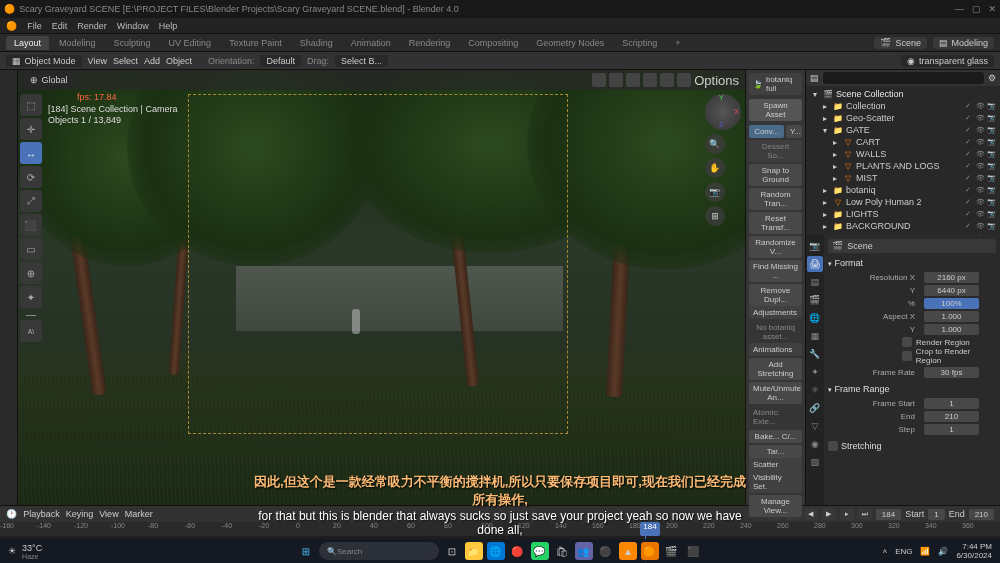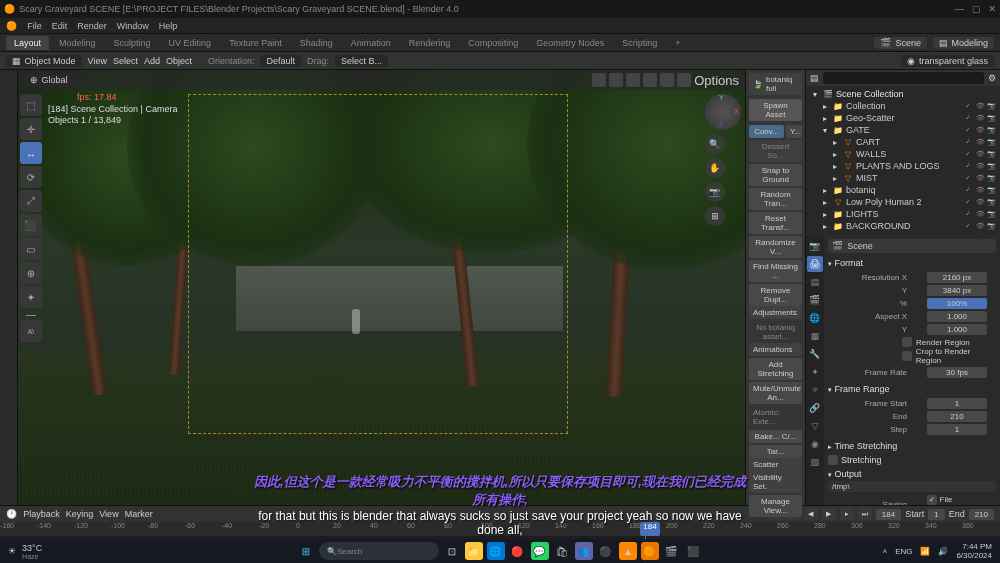--- a/index.html
+++ b/index.html
@@ -72,21 +72,21 @@
 .out-toggle { width: 9px; height: 9px; font-size: 7px; color: #888; }
 
 .properties { flex: 1; background: #2a2a2a; display: flex; overflow: hidden; }
 .props-tabs { width: 18px; background: #232323; display: flex; flex-direction: column; padding-top: 2px; }
 .prop-tab { width: 16px; height: 16px; margin: 1px; display: flex; align-items: center; justify-content: center; font-size: 9px; color: #888; cursor: pointer; border-radius: 2px; }
 .prop-tab.active { background: #4a72b8; color: #fff; }
 .props-content { flex: 1; padding: 4px; font-size: 9px; overflow: hidden; }
 .props-header { background: #383838; padding: 2px 4px; border-radius: 2px; margin-bottom: 3px; display: flex; align-items: center; gap: 4px; }
 .props-section { margin-bottom: 4px; }
 .props-section-header { color: #ddd; padding: 2px 0; display: flex; align-items: center; gap: 3px; }
-.props-row { display: flex; align-items: center; margin: 2px 9px; gap: 20px; }
+.props-row { display: flex; align-items: center; margin: 2px 17px; gap: 9px; }
 .props-label { width: 70px; text-align: right; color: #aaa; font-size: 8px; }
 .props-field { flex: 1; background: #484848; padding: 1px 4px; border-radius: 2px; text-align: center; font-size: 8px; }
 .props-field.highlight { background: #4a72b8; }
 .props-check { display: flex; align-items: center; gap: 4px; font-size: 8px; padding-left: 74px; }
 .checkbox { width: 10px; height: 10px; background: #484848; border-radius: 2px; display: inline-flex; align-items: center; justify-content: center; font-size: 7px; }
 .checkbox.checked::after { content: "✓"; color: #ddd; }
 
 .timeline-area { height: 58px; background: #232323; border-top: 1px solid #111; }
 .timeline-header { height: 16px; background: #323232; display: flex; align-items: center; padding: 0 6px; gap: 6px; font-size: 9px; }
 .timeline-header-right { margin-left: auto; display: flex; gap: 4px; align-items: center; }
@@ -99,21 +99,21 @@
 .playhead-line { position: absolute; top: 0; bottom: 0; width: 1px; background: #4a72b8; }
 
 .taskbar { position: absolute; bottom: 0; left: 0; right: 0; height: 24px; background: rgba(20,25,35,0.85); display: flex; align-items: center; padding: 0 8px; gap: 6px; z-index: 100; }
 .taskbar-left { display: flex; align-items: center; gap: 6px; font-size: 9px; color: #ccc; }
 .taskbar-center { position: absolute; left: 50%; transform: translateX(-50%); display: flex; gap: 4px; align-items: center; }
 .task-icon { width: 18px; height: 18px; border-radius: 3px; display: flex; align-items: center; justify-content: center; font-size: 10px; }
 .taskbar-search { width: 120px; height: 18px; background: rgba(255,255,255,0.1); border-radius: 10px; display: flex; align-items: center; padding: 0 8px; font-size: 8px; color: #888; }
 .taskbar-right { margin-left: auto; display: flex; gap: 8px; font-size: 8px; color: #ccc; align-items: center; }
 
 .subtitle { position: absolute; bottom: 26px; left: 50%; transform: translateX(-50%); text-align: center; z-index: 200; font-size: 13px; pointer-events: none; }
-.subtitle .cn { color: #8b5cf6; text-shadow: 1px 1px 2px #000; font-weight: bold; font-style: italic; }
+.subtitle .cn { color: #fdba74; text-shadow: 1px 1px 2px #000; font-weight: bold; }
 .subtitle .en { color: #fff; text-shadow: 1px 1px 2px #000; font-size: 12px; }
 
 .chevron::before { content: "▸"; font-size: 7px; }
 .chevron.down::before { content: "▾"; }
 </style>
 </head>
 <body>
 
 <div class="titlebar">
   <span>🟠</span>
@@ -441,21 +441,21 @@
           <div class="props-section-header">
               <span class="chevron down"></span>
               <span>Format</span>
             </div>
           <div class="props-row">
               <div class="props-label">Resolution X</div>
               <div class="props-field">2160 px</div>
             </div>
           <div class="props-row">
               <div class="props-label">Y</div>
-              <div class="props-field">3840 px</div>
+              <div class="props-field">6440 px</div>
             </div>
           <div class="props-row">
               <div class="props-label">%</div>
               <div class="props-field highlight">100%</div>
             </div>
           <div class="props-row">
               <div class="props-label">Aspect X</div>
               <div class="props-field">1.000</div>
             </div>
           <div class="props-row">
@@ -489,40 +489,24 @@
               <div class="props-label">End</div>
               <div class="props-field">210</div>
             </div>
           <div class="props-row">
               <div class="props-label">Step</div>
               <div class="props-field">1</div>
             </div>
         </div>
 
         <div class="props-section-header">
-            <span class="chevron"></span>
-            <span>Time Stretching</span>
-          </div>
-        <div class="props-section-header">
             <span class="checkbox"></span>
             <span>Stretching</span>
           </div>
 
-        <div class="props-section">
-          <div class="props-section-header">
-              <span class="chevron down"></span>
-              <span>Output</span>
-            </div>
-          <div class="props-field" style="text-align:left;background:#333">/tmp\</div>
-          <div class="props-row">
-              <div class="props-label">Saving</div>
-              <div style="flex:1"><span class="checkbox checked"></span> <span style="font-size:8px">File Extensions</span></div>
-            </div>
-
-        </div>
       </div>
     </div>
   </div>
 </div>
 
 <div class="timeline-area">
   <div class="timeline-header">
     <span>🕐</span>
     <span>Playback</span>
     <span>Keying</span>

